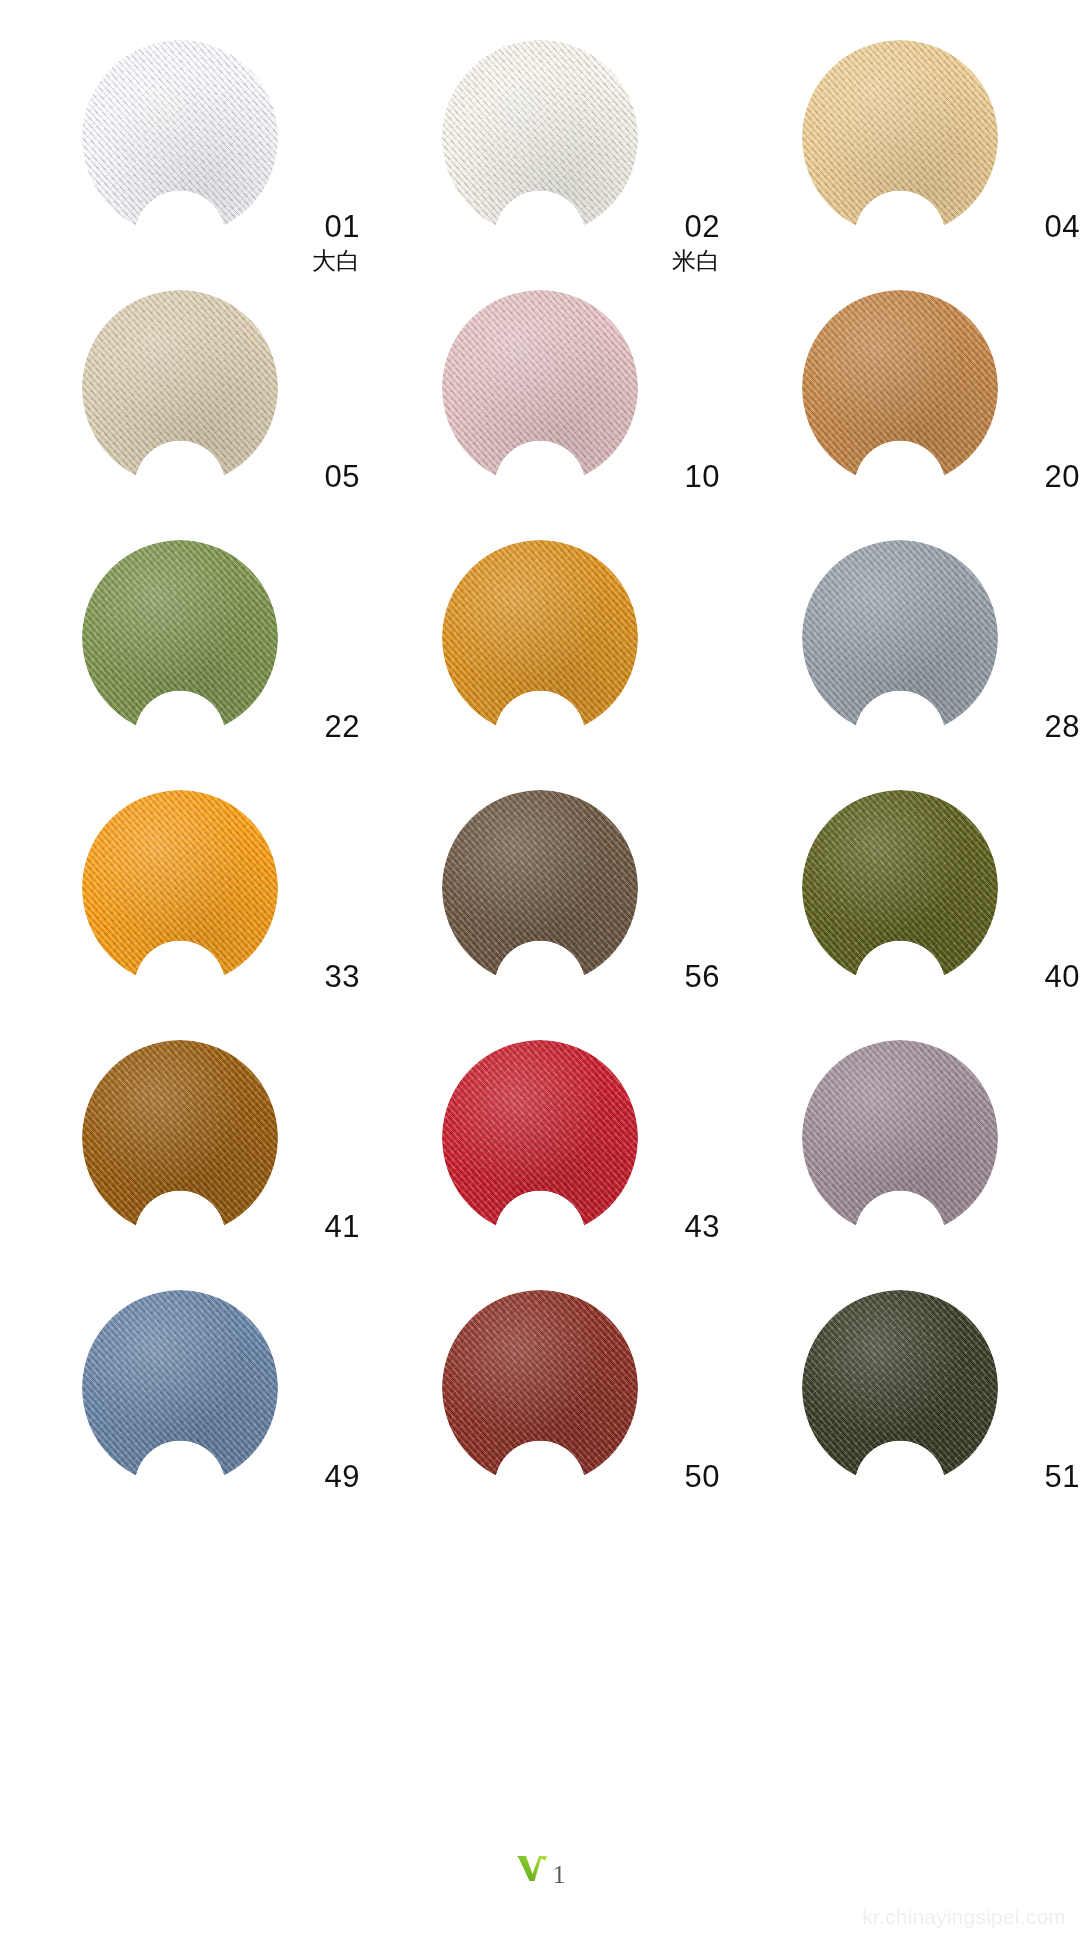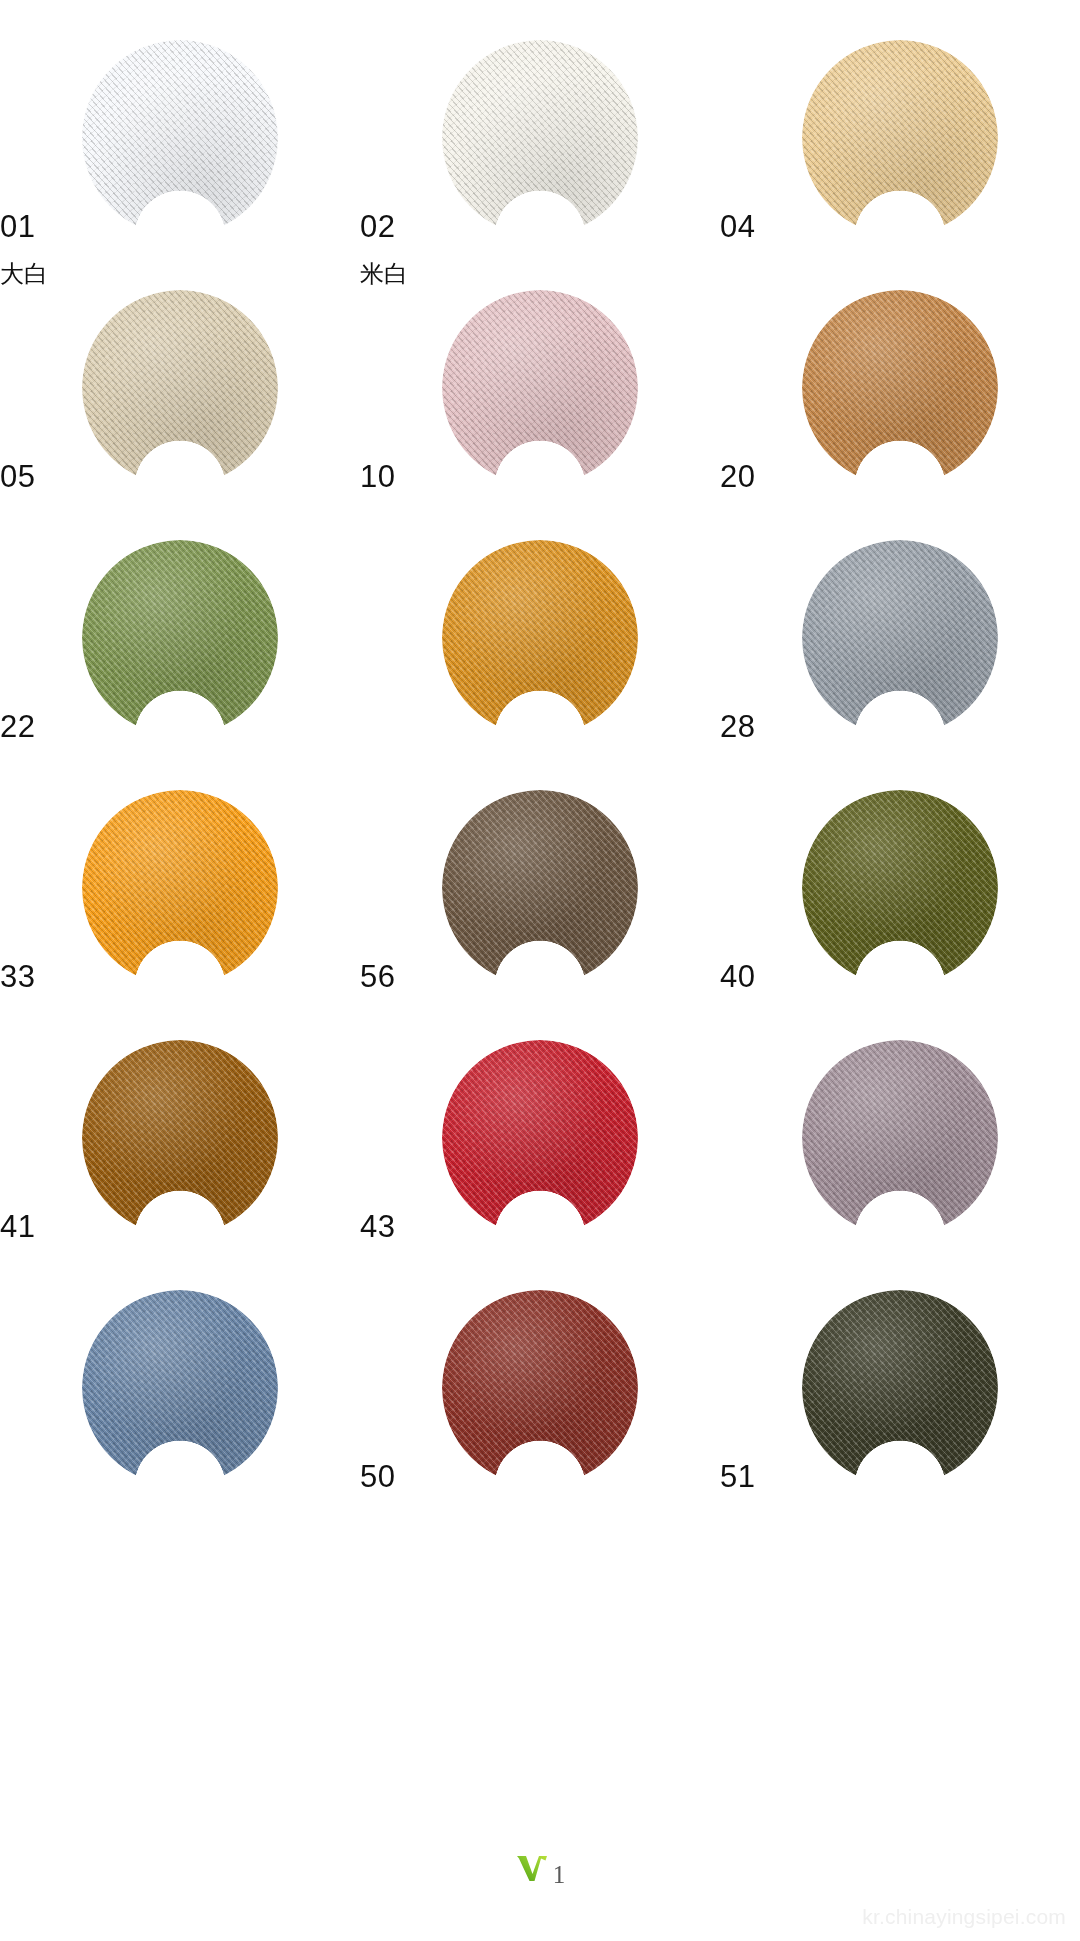--- a/index.html
+++ b/index.html
@@ -106,41 +106,41 @@
       radial-gradient(circle at 62% 78%, rgba(0,0,0,0.10) 0%, rgba(0,0,0,0.0) 62%);
     pointer-events: none;
   }
 
   
   .disc.light-chip { box-shadow: 0 0 0 1px rgba(0,0,0,0.045), 0 1px 2px rgba(0,0,0,0.05); }
 
   
   .label-stack {
     position: absolute;
-    left: 0;
+    left: 12px;
     right: 0;
     top: 182px;
-    text-align: left;
+    text-align: right;
     pointer-events: none;
   }
 
   .code {
     font-size: 31px;
     line-height: 34px;
     color: #111111;
     font-family: "Liberation Sans", "DejaVu Sans", sans-serif;
     letter-spacing: 0.5px;
   }
 
   .cname {
     font-size: 24px;
     line-height: 30px;
     color: #111111;
     font-family: "DejaVu Sans", "Liberation Sans", sans-serif;
-    margin-top: 15px;
+    margin-top: 2px;
   }
   .cname:empty { display: none; }
 
   
   #footer-logo {
     position: absolute;
     left: 0;
     right: 0;
     bottom: 52px;
     display: flex;
@@ -348,20 +348,23 @@
         </div>
       </div>
     </div>
     <div class="swatch-cell">
       <div class="disc-wrap">
         <div class="disc">
           <div class="base" style="background: rgb(106, 134, 168);"></div>
           <div class="weave"></div>
           <div class="shade"></div>
         </div>
+      </div>
+      <div class="label-stack">
+        <div class="code">49</div>
       </div>
     </div>
     <div class="swatch-cell">
       <div class="disc-wrap">
         <div class="disc">
           <div class="base" style="background: rgb(141, 51, 41);"></div>
           <div class="weave"></div>
           <div class="shade"></div>
         </div>
       </div>

